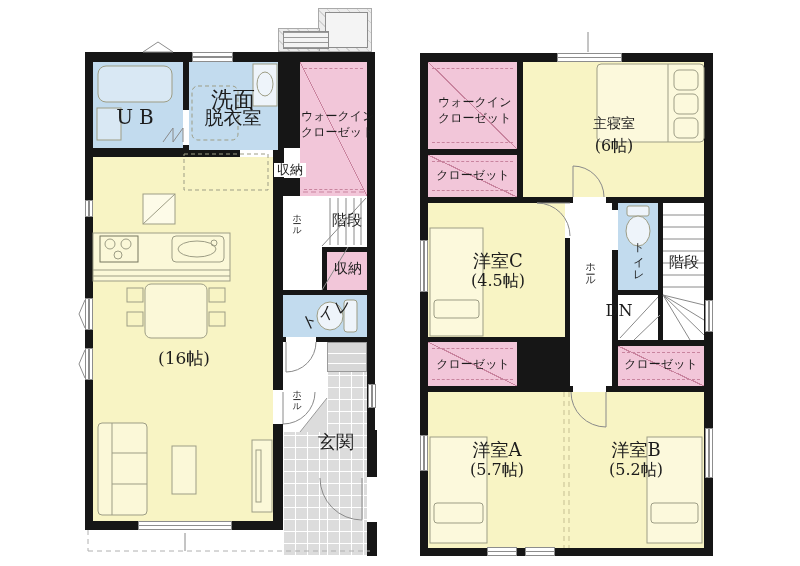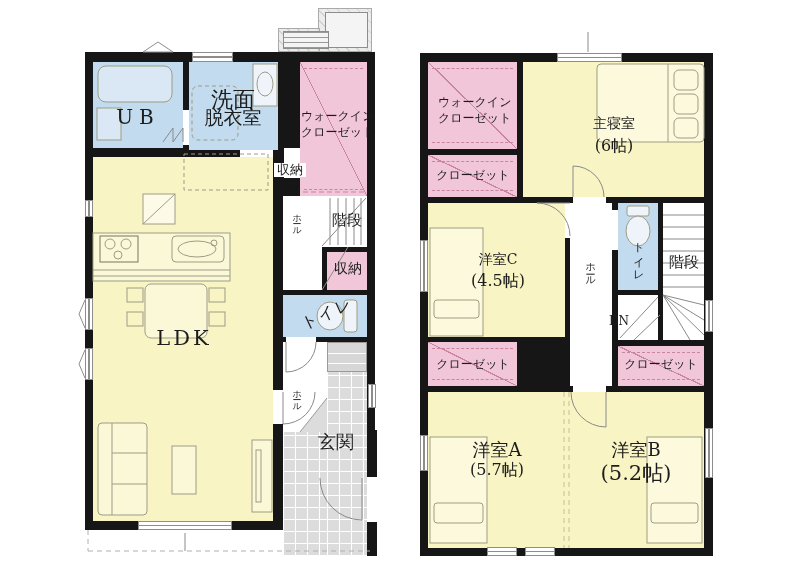--- a/index.html
+++ b/index.html
@@ -203,35 +203,35 @@
   <div class="lbl" style="left:108px;top:107px;width:60px;font-size:20px;letter-spacing:6px">UB</div>
   <div class="lbl" style="left:203px;top:88px;width:60px;font-size:22px">洗面</div>
   <div class="lbl" style="left:203px;top:108px;width:60px;font-size:19px">脱衣室</div>
   <div class="lbl" style="left:301px;top:110px;width:66px;font-size:12px">ウォークイン</div>
   <div class="lbl" style="left:301px;top:126px;width:66px;font-size:12px">クローゼット</div>
   <div class="lbl chip" style="left:274px;top:163px;width:32px;font-size:13px">収納</div>
   <div class="vlbl" style="left:290px;top:208px;font-size:9px">ホール</div>
   <div class="lbl" style="left:328px;top:213px;width:38px;font-size:15px">階段</div>
   <div class="lbl" style="left:330px;top:261px;width:36px;font-size:14px">収納</div>
   <div class="lbl" style="left:300px;top:306px;width:52px;font-size:16px;letter-spacing:2px;transform:rotate(-25deg)">トイレ</div>
-  <div class="lbl" style="left:124px;top:327px;width:120px;font-size:21px;letter-spacing:3px">LDK</div>
+  <div class="lbl" style="left:124px;top:350px;width:120px;font-size:17px">(16帖)</div>
   <div class="vlbl" style="left:290px;top:384px;font-size:9px">ホール</div>
   <div class="lbl" style="left:313px;top:433px;width:46px;font-size:18px">玄関</div>
 
   <div class="lbl" style="left:438px;top:96px;width:70px;font-size:12px">ウォークイン</div>
   <div class="lbl" style="left:438px;top:112px;width:70px;font-size:12px">クローゼット</div>
   <div class="lbl" style="left:576px;top:116px;width:76px;font-size:14px">主寝室</div>
   <div class="lbl" style="left:576px;top:138px;width:76px;font-size:16px">(6帖)</div>
   <div class="lbl" style="left:434px;top:169px;width:78px;font-size:12px">クローゼット</div>
-  <div class="lbl" style="left:461px;top:252px;width:74px;font-size:14px">洋室C</div>
+  <div class="lbl" style="left:461px;top:252px;width:74px;font-size:18px">洋室C</div>
   <div class="lbl" style="left:461px;top:273px;width:74px;font-size:16px">(4.5帖)</div>
   <div class="vlbl" style="left:583px;top:256px;font-size:10px">ホール</div>
   <div class="vlbl" style="left:630px;top:235px;font-size:11px">トイレ</div>
   <div class="lbl" style="left:665px;top:255px;width:38px;font-size:15px">階段</div>
-  <div class="lbl" style="left:605px;top:315px;width:28px;font-size:12px">DN</div>
+  <div class="lbl" style="left:605px;top:303px;width:28px;font-size:16px">DN</div>
   <div class="lbl" style="left:434px;top:358px;width:78px;font-size:12px">クローゼット</div>
   <div class="lbl" style="left:622px;top:358px;width:78px;font-size:12px">クローゼット</div>
   <div class="lbl" style="left:460px;top:441px;width:74px;font-size:18px">洋室A</div>
   <div class="lbl" style="left:460px;top:462px;width:74px;font-size:16px">(5.7帖)</div>
   <div class="lbl" style="left:599px;top:441px;width:74px;font-size:18px">洋室B</div>
-  <div class="lbl" style="left:599px;top:462px;width:74px;font-size:21px">(5.2帖)</div>
+  <div class="lbl" style="left:599px;top:462px;width:74px;font-size:16px">(5.2帖)</div>
 
 </div>
 
 </body></html>

